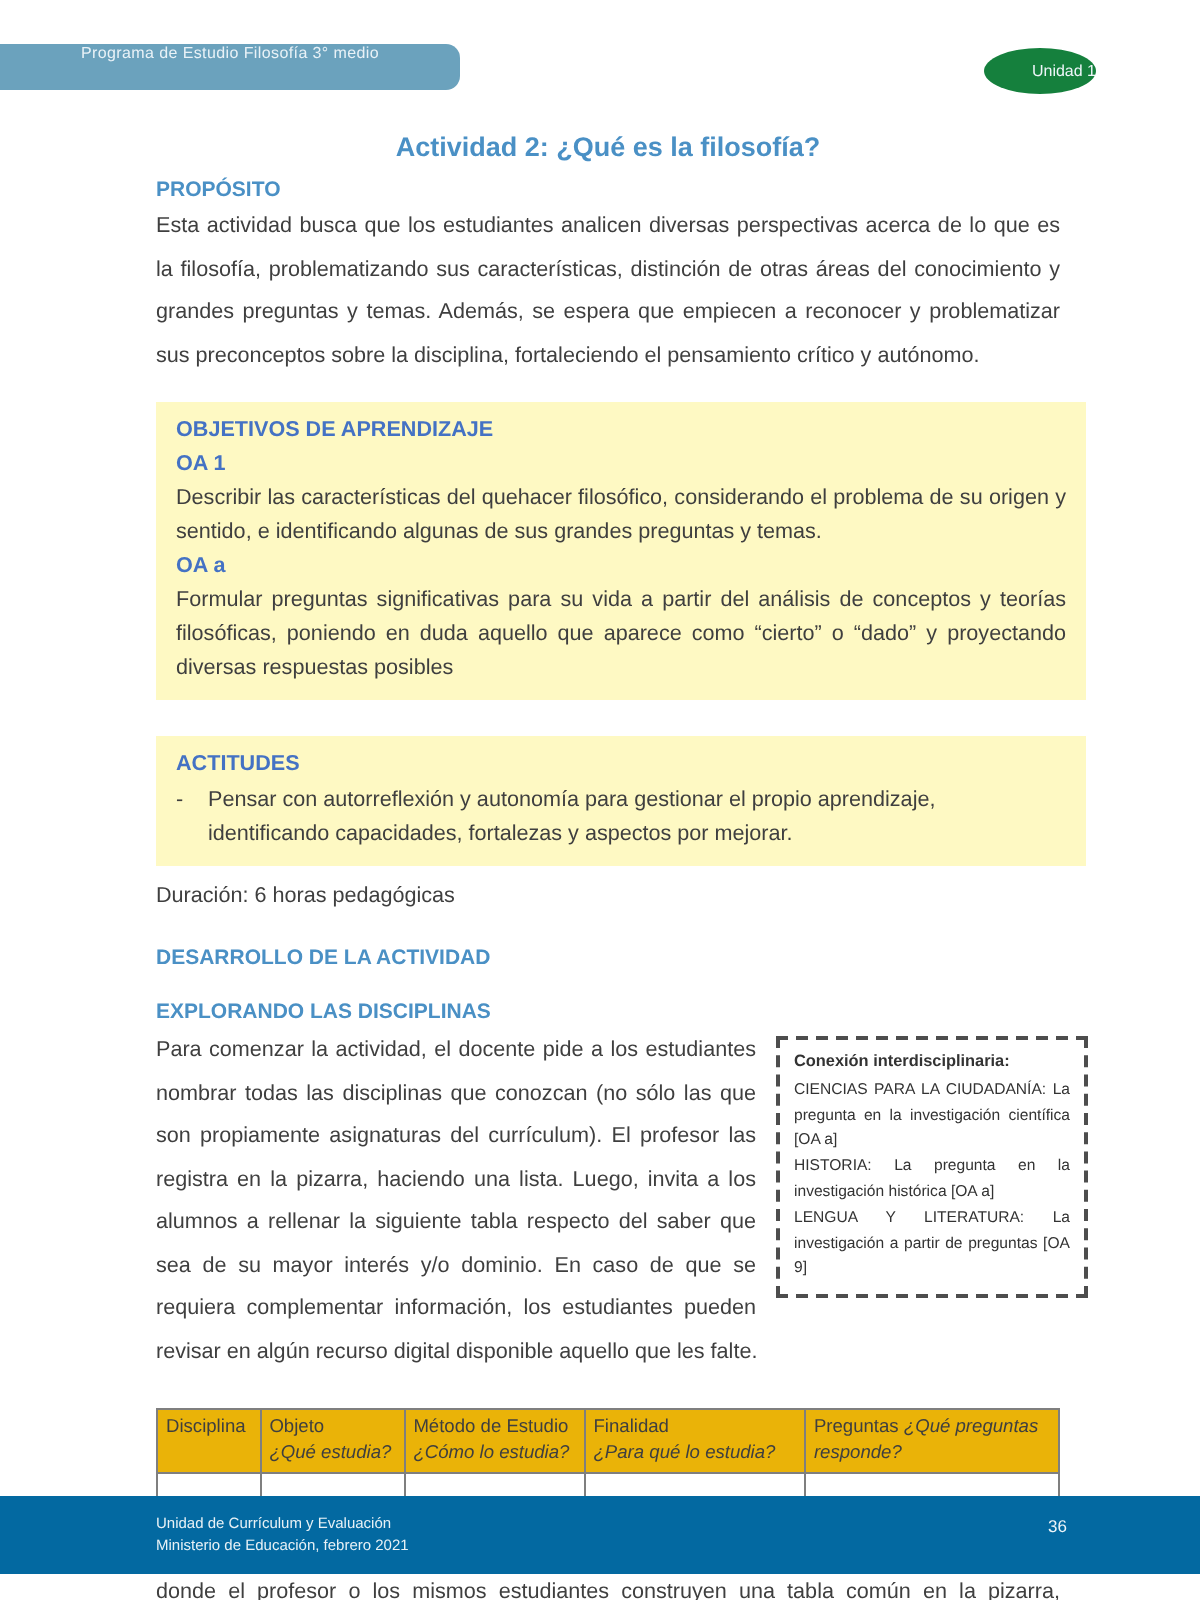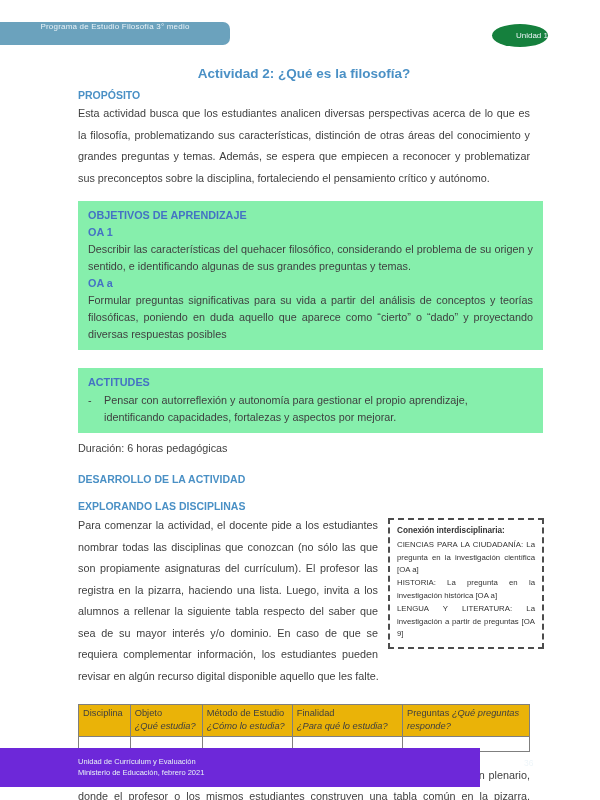--- a/index.html
+++ b/index.html
@@ -12,21 +12,21 @@
   .unit-pill { position:absolute; left:492px; top:24px; width:56px; height:23px; background:#15803d; border-radius:50%; display:flex; align-items:center; justify-content:flex-end; }
   .unit-pill span { color:#eef5f9; font-size:8px; }
 
   .content { position:absolute; left:78px; top:66px; width:466px; }
 
   .page-title { width:452px; text-align:center; color:#4a90c5; font-size:13.5px; font-weight:600; }
 
   .sec-head { color:#4a90c5; font-size:10.5px; font-weight:700; margin-top:8px; }
   .para { width:452px; font-size:10.8px; line-height:21.5px; text-align:justify; margin-top:2px; }
 
-  .bluebox { width:465px; background:#86efac; padding:6px 10px 7px 10px; font-size:10.8px; line-height:17px; }
+  .bluebox { width:465px; background:#fef9c3; padding:6px 10px 7px 10px; font-size:10.8px; line-height:17px; }
   .box-oa { margin-top:12px; }
   .box-act { margin-top:18px; }
   .bb-head { color:#4472c4; font-weight:700; }
   .bb-text { text-align:justify; }
   .act-item { display:flex; margin-top:1px; }
   .act-dash { width:16px; flex:none; }
   .act-text { flex:1; padding-right:60px; }
 
   .duracion { margin-top:9px; font-size:10.8px; }
   .head-desarrollo { margin-top:19px; }
@@ -38,21 +38,21 @@
 
   table.disc-table { margin-top:17px; width:452px; border-collapse:collapse; font-size:9.3px; line-height:12.8px; color:#3f3f3f; }
   .disc-table th, .disc-table td { border:1px solid #7f7f7f; padding:2px 4px 3px 4px; vertical-align:top; text-align:left; font-weight:400; }
   .disc-table thead th { background:#eab308; }
   .th-sub { font-style:italic; }
   .empty-row td { height:15px; }
   .col1{width:52px;} .col2{width:75px;} .col3{width:95px;} .col4{width:117px;} .col5{width:135px;}
 
   .closing { margin-top:13px; text-indent:28px; line-height:21px; }
 
-  .footer { position:absolute; left:0; top:748px; width:480px; height:39px; background:#6d28d9; }
+  .footer { position:absolute; left:0; top:748px; width:600px; height:39px; background:#0369a1; }
   .footer-lines { position:absolute; left:78px; top:8px; font-size:7.5px; line-height:11px; color:#e7f1f6; }
   .footer-page { position:absolute; left:524px; top:10px; font-size:8.5px; color:#eef5f9; }
 </style>
 </head>
 <body>
 
 <div class="header-tab">
   <span>Programa de Estudio Filosofía 3° medio</span>
 </div>
 <div class="unit-pill">

